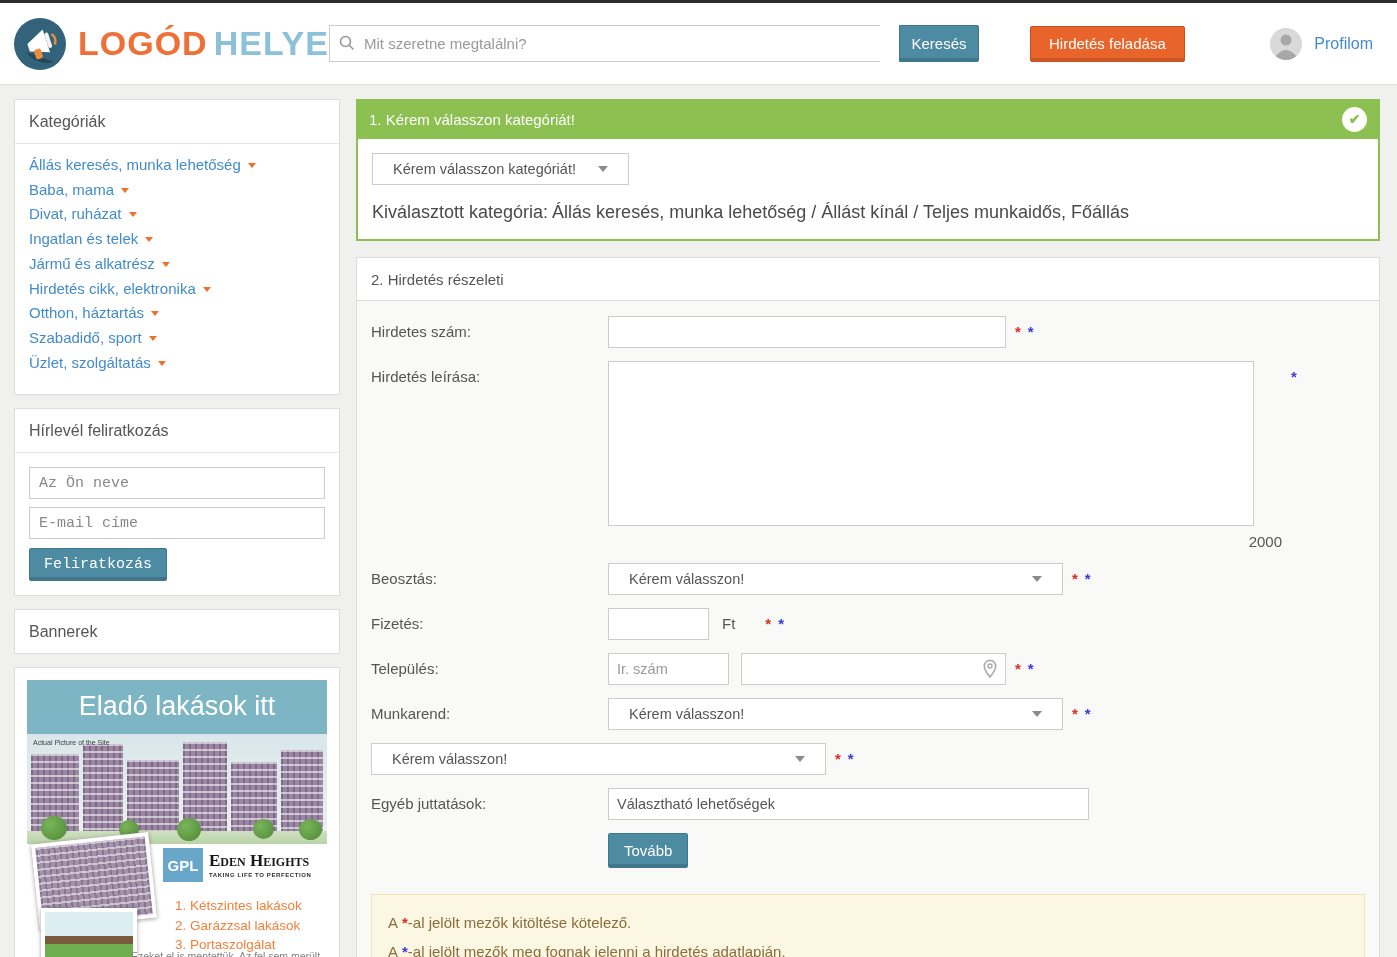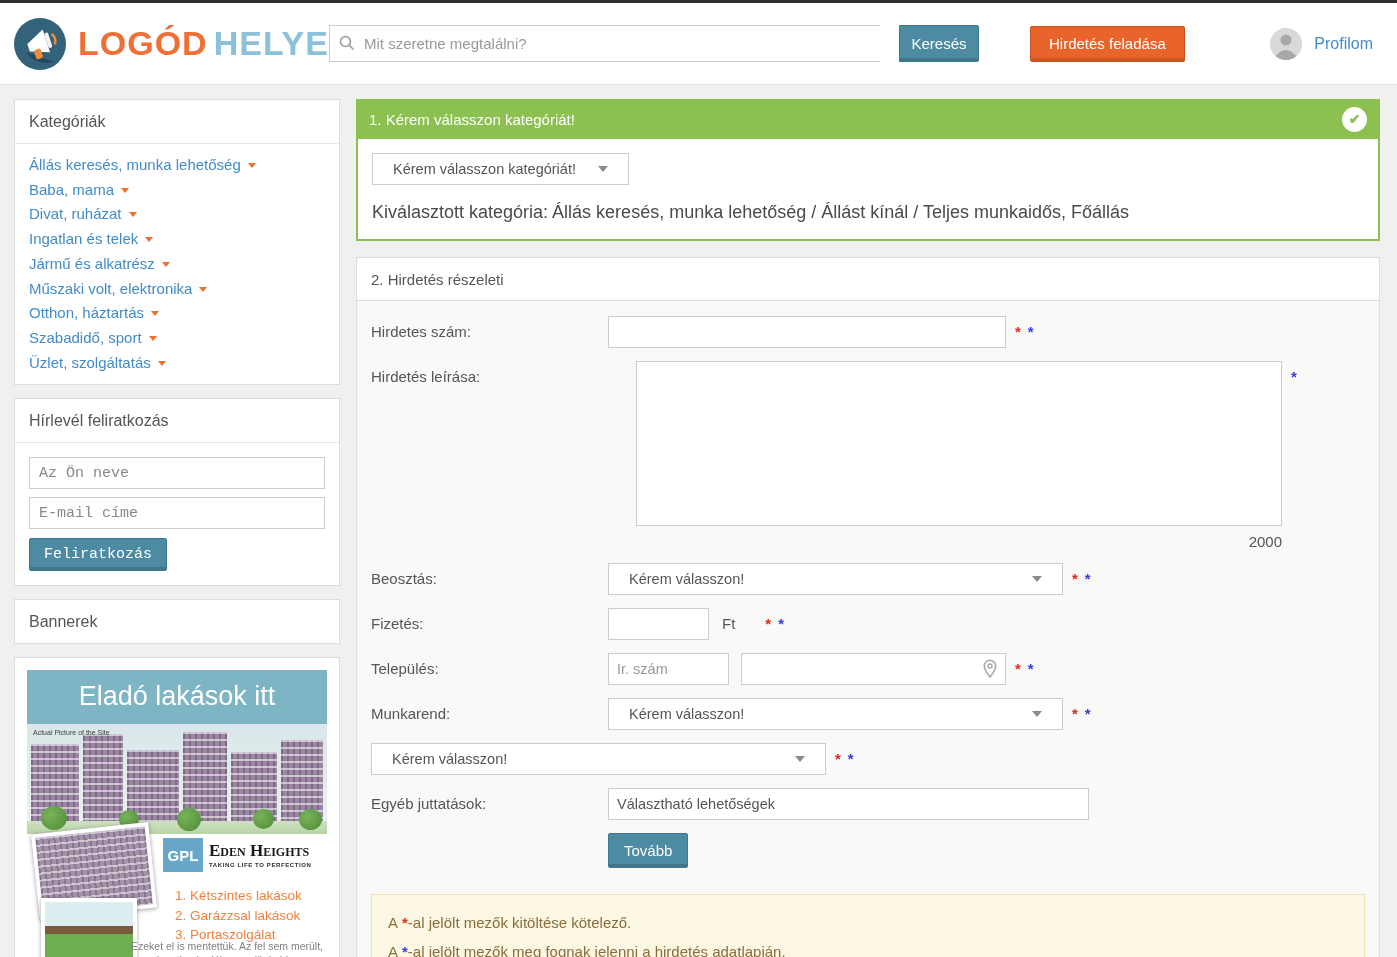--- a/index.html
+++ b/index.html
@@ -49,21 +49,21 @@
   .sidebar { width:326px; margin:14px 0 0 14px; flex:0 0 326px; }
   main { flex:1; margin:14px 17px 0 16px; }
 
   .box { background:#fff; border:1px solid #ddd; margin-bottom:13px; }
   .box h2 {
     font-size:16px; font-weight:normal; color:#555;
     padding:13px 14px 12px; border-bottom:1px solid #e6e6e6;
   }
 
   
-  .cat-list { list-style:none; padding:9px 14px 9px; }
+  .cat-list { list-style:none; padding:9px 14px 19px; }
   .cat-list li { line-height:24.7px; font-size:15px; cursor:pointer; white-space:nowrap; }
   .cat-list a { color:#428bca; text-decoration:none; }
   .caret-orange {
     display:inline-block; width:0; height:0; margin-left:7px; vertical-align:2px;
     border-left:4px solid transparent; border-right:4px solid transparent;
     border-top:5px solid #ed702e;
   }
 
   
   .nl-body { padding:14px;font-family:Liberation Mono, monospace; }
@@ -157,21 +157,21 @@
   .frow > label { width:237px; flex:0 0 237px; padding-top:7px; font-size:15px; color:#555; }
   .ti {
     height:32px; border:1px solid #ccc; background:#fff; padding:0 8px; font-size:14.5px;
     color:#555; font-family:inherit; outline:none;
   }
   .ti::placeholder { color:#999; }
   .w398{width:398px;} .w455{width:455px;} .w101{width:101px;} .w121{width:121px;} .w265{width:265px;} .w481{width:481px;}
   .stars { display:flex; gap:7px; margin-left:9px; padding-top:7px; font-size:15px; }
   .star-red { color:#e02a21; font-weight:bold; }
   .star-blue { color:#3a3add; font-weight:bold; }
-  .ta-wrap { display:flex; flex-direction:column; width:674px;align-items:flex-end; }
+  .ta-wrap { display:flex; flex-direction:column; width:674px; }
   textarea.desc {
     width:646px; height:165px; border:1px solid #ccc; background:#fff; resize:none;
     font-family:inherit; font-size:14.5px; color:#555; padding:6px 8px; outline:none;
   }
   .counter { align-self:flex-end; margin-top:7px; font-size:15px; color:#555; }
   .unit { padding-top:7px; margin-left:13px; font-size:15px; color:#555; }
   .gap30 { margin-left:30px; }
   .citywrap { position:relative; margin-left:12px; }
   .citywrap svg { position:absolute; right:8px; top:6px; }
   .city-input { padding-right:30px; }
@@ -241,21 +241,21 @@
     <aside class="sidebar">
 
       <section class="box">
         <h2>Kategóriák</h2>
         <ul class="cat-list">
           <li><a>Állás keresés, munka lehetőség</a><span class="caret-orange"></span></li>
           <li><a>Baba, mama</a><span class="caret-orange"></span></li>
           <li><a>Divat, ruházat</a><span class="caret-orange"></span></li>
           <li><a>Ingatlan és telek</a><span class="caret-orange"></span></li>
           <li><a>Jármű és alkatrész</a><span class="caret-orange"></span></li>
-          <li><a>Műszaki volt, elektronika</a><span class="caret-orange"></span></li>
+          <li><a>Hirdetés cikk, elektronika</a><span class="caret-orange"></span></li>
           <li><a>Otthon, háztartás</a><span class="caret-orange"></span></li>
           <li><a>Szabadidő, sport</a><span class="caret-orange"></span></li>
           <li><a>Üzlet, szolgáltatás</a><span class="caret-orange"></span></li>
         </ul>
       </section>
 
       <section class="box">
         <h2>Hírlevél feliratkozás</h2>
         <div class="nl-body">
           <input class="nl-input" type="text" placeholder="Az Ön neve" style="">

